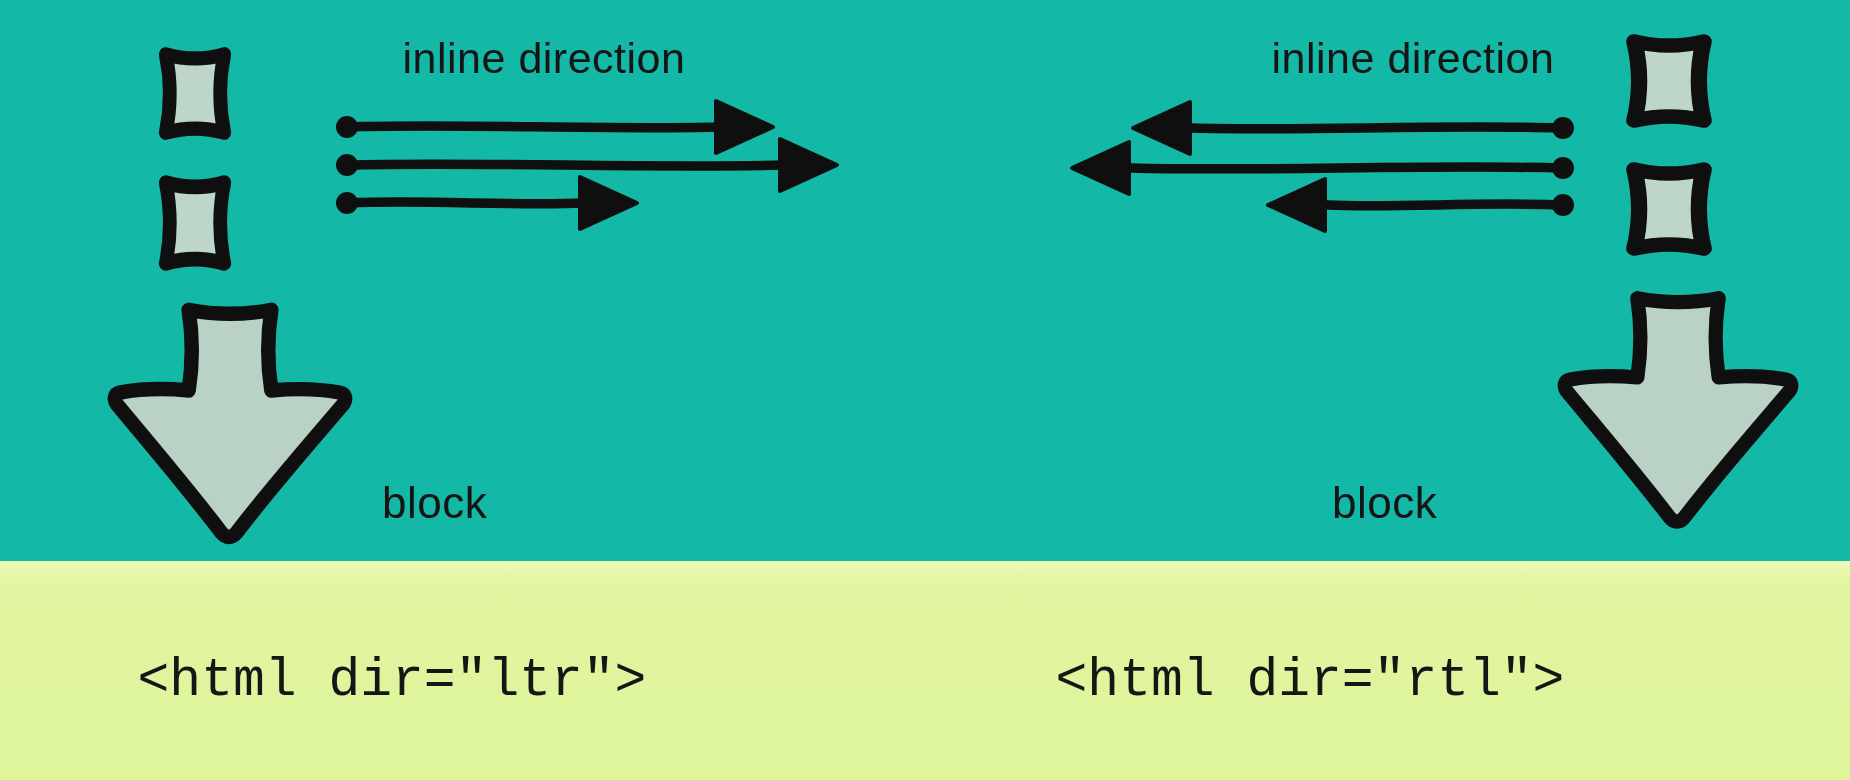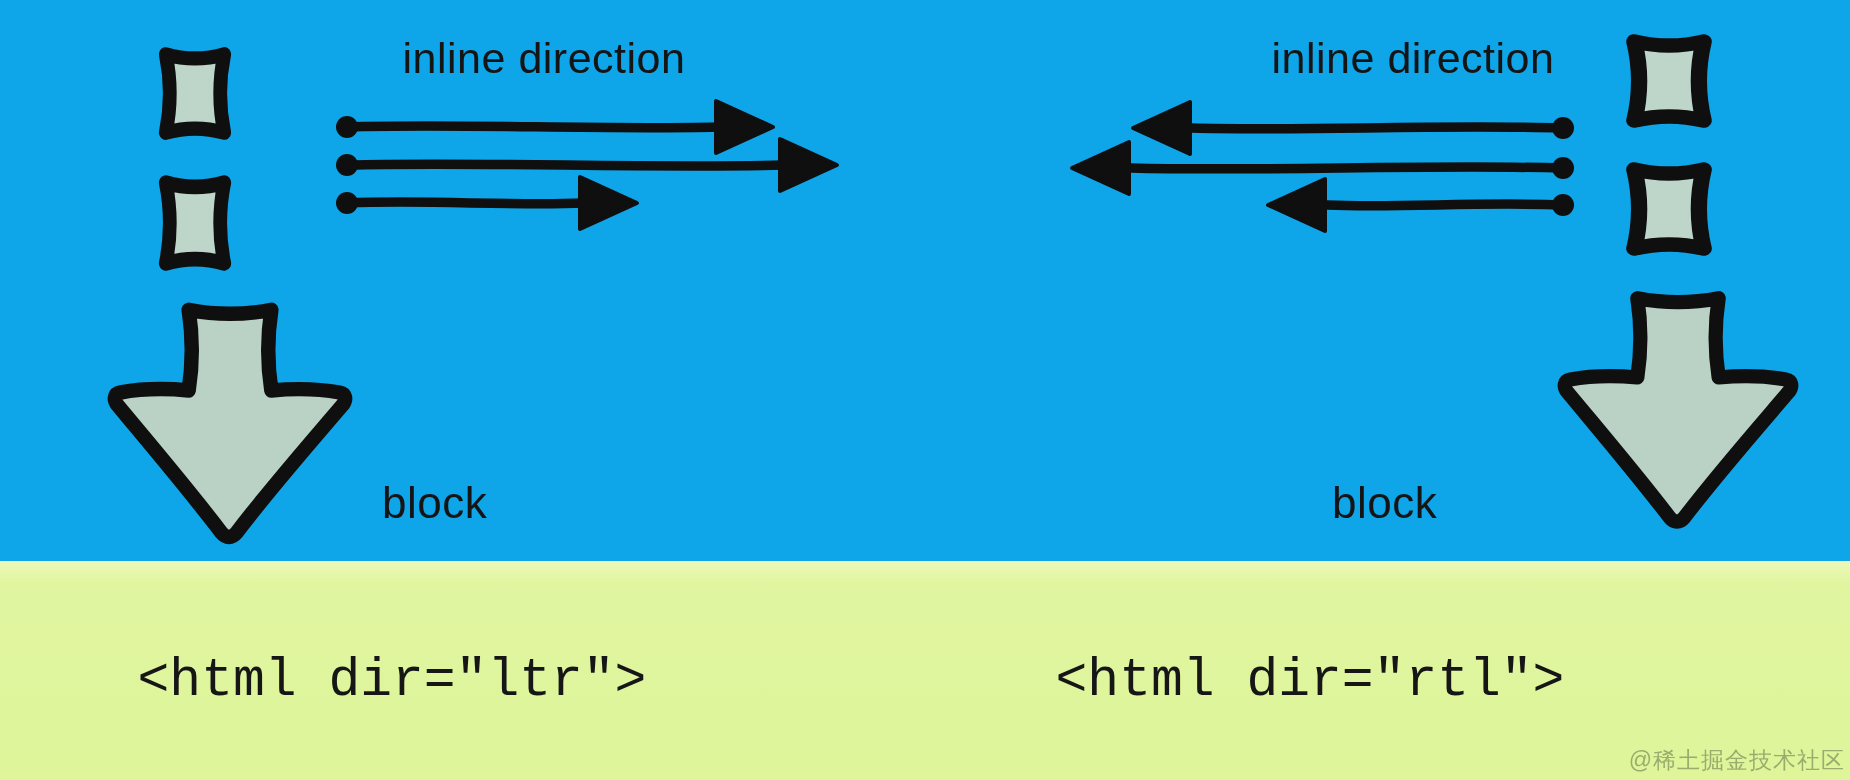--- a/index.html
+++ b/index.html
@@ -1,18 +1,18 @@
 <!DOCTYPE html>
 <html><head>
 <meta charset="utf-8">
 <style>
   html,body{margin:0;padding:0;background:#ffffff;}
   .canvas{
     position:relative;width:1850px;height:780px;overflow:hidden;
-    background:#0ea5e9;font-family:"Liberation Sans",sans-serif;
+    background:#14b8a6;font-family:"Liberation Sans",sans-serif;
   }
   .abs{position:absolute;}
   
   .inline-label{
     font-size:43px;color:#151515;letter-spacing:0.5px;
     text-align:center;white-space:nowrap;line-height:44px;
   }
   .block-label{
     font-size:44px;color:#151515;letter-spacing:0.5px;
     line-height:70px;white-space:pre-line;
@@ -105,16 +105,15 @@
 
     <div class="abs block-label" style="left:1332px;top:398px;">
       <span>block</span>
       <span>direction</span>
     </div>
   </div>
 
   <div class="code-band">
     <div class="abs code-text" style="left:128px;top:90px;width:528px;">&lt;html dir="ltr"&gt;</div>
     <div class="abs code-text" style="left:1046px;top:90px;width:528px;">&lt;html dir="rtl"&gt;</div>
-    <div class="watermark">@稀土掘金技术社区</div>
   </div>
 
 </div>
 
 </body></html>

